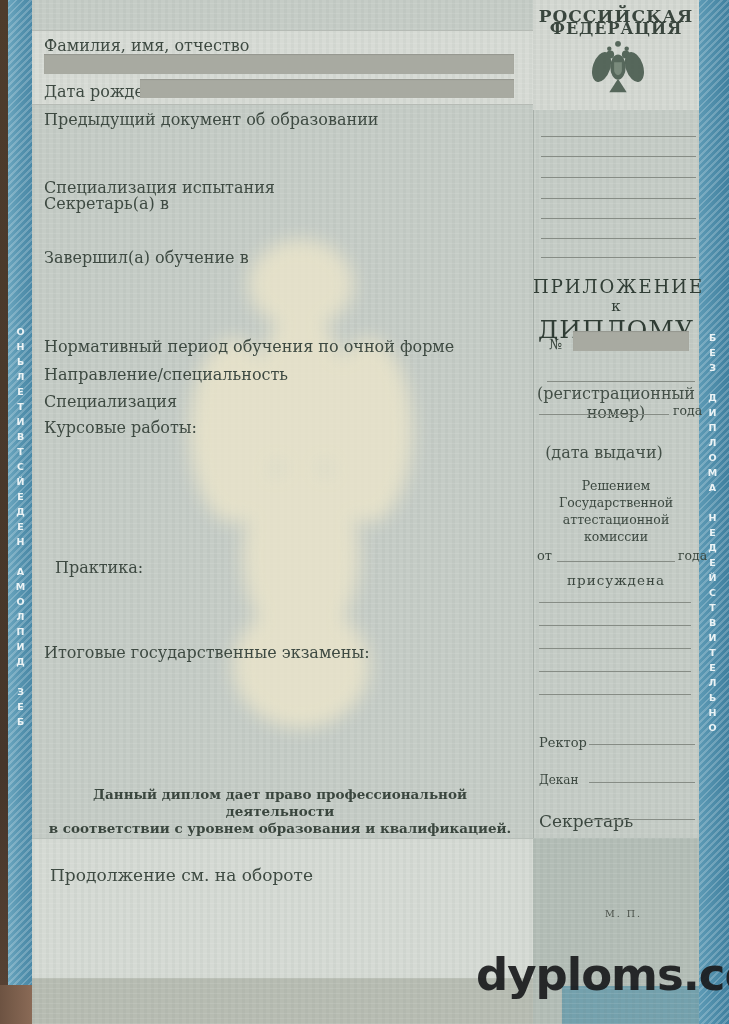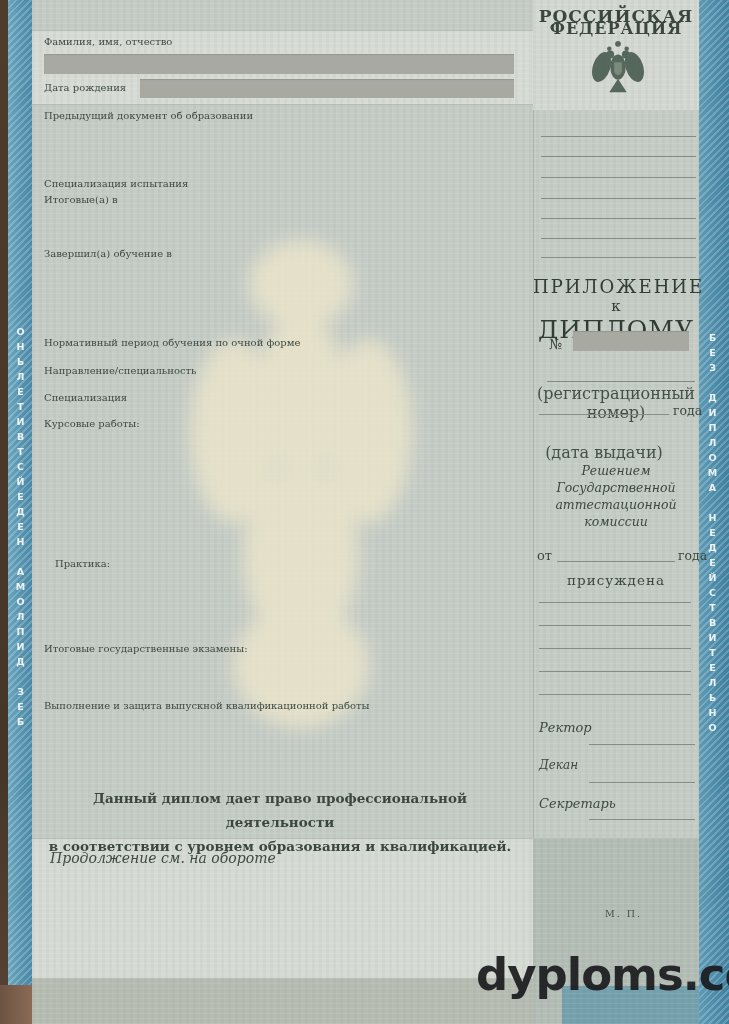--- a/index.html
+++ b/index.html
@@ -13,25 +13,25 @@
       background-image:
         repeating-linear-gradient(0deg, rgba(255,255,255,.09) 0 1px, rgba(0,0,0,0) 1px 5px),
         repeating-linear-gradient(90deg, rgba(96,110,104,.05) 0 3px, rgba(0,0,0,0) 3px 7px);}
   
   .bluestrip{background:linear-gradient(90deg,#6ba6bf 0%,#5492ae 55%,#4a88a6 100%);}
   .bluestrip::after{content:"";position:absolute;inset:0;pointer-events:none;
       background-image:repeating-linear-gradient(135deg, rgba(255,255,255,.20) 0 2px, rgba(0,0,0,0) 2px 5px);}
   .striptext{color:rgba(242,248,249,.95);font-family:"DejaVu Sans","Liberation Sans",sans-serif;
       font-size:9.5px;font-weight:bold;letter-spacing:4px;
       writing-mode:vertical-rl;text-orientation:upright;white-space:nowrap;}
-  .lbl{color:#3e4a42;font-size:10px;white-space:nowrap;}
+  .lbl{color:#3e4a42;font-size:16px;white-space:nowrap;}
   .bar{background:#a8aaa1;box-shadow:0 1px 1px rgba(0,0,0,.12) inset;}
   .rule{border-top:1px solid #868c85;height:0;}
   .rlbl{color:#3a463e;}
-  .it{font-style:italic;}
+  .it{margin-top:15px;}
   .cap{font-size:16px;color:#434f47;}
   .ctr{text-align:center;}
 </style>
 </head>
 <body>
 
 <div id="page">
 
   <div class="abs paper tex" style="left:32px;top:0;width:667px;height:1024px;"></div>
 
@@ -61,36 +61,35 @@
     </g>
   </svg>
 
   <div class="abs lbl" style="left:44px;top:36px;">Фамилия, имя, отчество</div>
   <div class="abs bar" style="left:44px;top:54px;width:470px;height:20px;"></div>
   <div class="abs lbl" style="left:44px;top:82px;">Дата рождения</div>
   <div class="abs bar" style="left:140px;top:79px;width:374px;height:19px;"></div>
 
   <div class="abs lbl" style="left:44px;top:110px;">Предыдущий документ об образовании</div>
   <div class="abs lbl" style="left:44px;top:178px;">Специализация испытания</div>
-  <div class="abs lbl" style="left:44px;top:194px;">Итоговые(а) в</div>
+  <div class="abs lbl" style="left:44px;top:194px;">Секретарь(а) в</div>
   <div class="abs lbl" style="left:44px;top:248px;">Завершил(а) обучение в</div>
   <div class="abs lbl" style="left:44px;top:337px;">Нормативный период обучения по очной форме</div>
   <div class="abs lbl" style="left:44px;top:365px;">Направление/специальность</div>
   <div class="abs lbl" style="left:44px;top:392px;">Специализация</div>
   <div class="abs lbl" style="left:44px;top:418px;">Курсовые работы:</div>
   <div class="abs lbl" style="left:44px;top:558px;margin-left:11px;">Практика:</div>
   <div class="abs lbl" style="left:44px;top:643px;">Итоговые государственные экзамены:</div>
-  <div class="abs lbl" style="left:44px;top:700px;">Выполнение и защита выпускной квалификационной работы</div>
 
-  <div class="abs ctr" style="left:44px;top:786px;width:472px;color:#3a463e;font-size:13.5px;font-weight:600;line-height:24px;">
+  <div class="abs ctr" style="left:44px;top:786px;width:472px;color:#3a463e;font-size:13.5px;font-weight:600;line-height:17px;">
     <div>Данный диплом дает право профессиональной деятельности</div>
     <div>в соответствии с уровнем образования и квалификацией.</div>
   </div>
 
-  <div class="abs lbl it" style="left:50px;top:850px;font-size:14px;">Продолжение см. на обороте</div>
+  <div class="abs lbl it" style="left:50px;top:850px;font-size:17px;">Продолжение см. на обороте</div>
 
   <div class="abs" style="left:533px;top:0;width:166px;height:1024px;">
 
     <div class="abs ctr rlbl" style="left:0;top:6px;width:100%;font-size:17px;font-weight:bold;letter-spacing:1px;">РОССИЙСКАЯ</div>
     <div class="abs ctr rlbl" style="left:0;top:19px;width:100%;font-size:16px;font-weight:bold;letter-spacing:1px;">ФЕДЕРАЦИЯ</div>
 
     <svg class="abs" style="left:56px;top:38px;opacity:.88;" width="58" height="60" viewBox="0 0 60 62">
       <g fill="#45584b">
         <circle cx="30" cy="6" r="3"></circle>
         <circle cx="21" cy="11" r="2.3"></circle>
@@ -147,21 +146,21 @@
     <div class="abs rule" style="left:6px;top:602px;width:152px;"></div>
     <div class="abs rule" style="left:6px;top:625px;width:152px;"></div>
     <div class="abs rule" style="left:6px;top:648px;width:152px;"></div>
     <div class="abs rule" style="left:6px;top:671px;width:152px;"></div>
     <div class="abs rule" style="left:6px;top:694px;width:152px;"></div>
 
     <div class="abs it" style="left:6px;top:720px;font-size:13px;color:#3c4840;">Ректор</div>
     <div class="abs rule" style="left:56px;top:744px;width:106px;"></div>
     <div class="abs it" style="left:6px;top:758px;font-size:12px;color:#3c4840;">Декан</div>
     <div class="abs rule" style="left:56px;top:782px;width:106px;"></div>
-    <div class="abs it" style="left:6px;top:796px;font-size:13px;color:#3c4840;">Секретарь</div>
+    <div class="abs it" style="left:6px;top:796px;font-size:17px;color:#3c4840;">Секретарь</div>
     <div class="abs rule" style="left:56px;top:819px;width:106px;"></div>
 
     <div class="abs" style="left:72px;top:908px;font-size:9.5px;letter-spacing:2px;color:#4a5049;">М. П.</div>
   </div>
 
   <div class="abs" style="left:476px;top:948px;font-family:'DejaVu Sans','Liberation Sans',sans-serif;font-weight:bold;font-size:45px;letter-spacing:-1px;color:#1a1b1d;opacity:.92;">dyploms.com</div>
 
 </div>
 
 </body></html>

